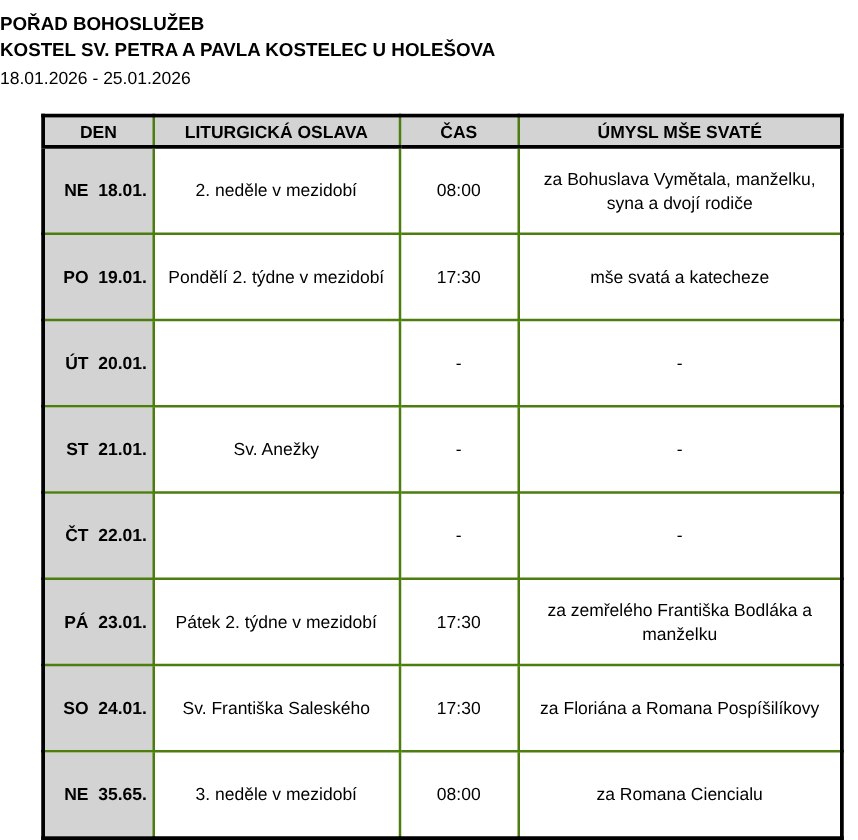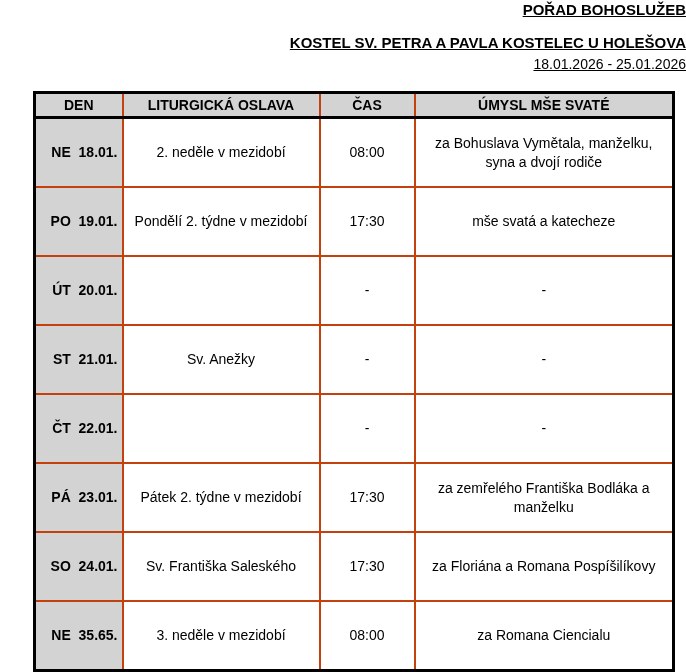--- a/index.html
+++ b/index.html
@@ -7,53 +7,52 @@
     padding: 0;
     background: #ffffff;
     width: 686px;
     height: 672px;
     font-family: "Liberation Sans", sans-serif;
     color: #000000;
     position: relative;
     overflow: hidden;
   }
   .doc-header {
-    text-align: right;
-    text-decoration: underline;
+    text-align: left;
+    padding-top: 10px;
   }
   .doc-title {
     font-size: 15px;
     font-weight: bold;
     line-height: 20px;
   }
   .doc-subtitle {
     font-size: 15px;
     font-weight: bold;
     line-height: 21px;
-    margin-top: 12px;
   }
   .doc-daterange {
     font-size: 14px;
     line-height: 22px;
   }
   table.schedule {
     position: absolute;
     left: 33px;
     top: 91px;
     width: 639px;
     border-collapse: collapse;
     table-layout: fixed;
     border: 3px solid #000000;
   }
   col.c-den   { width: 88px;  }
   col.c-osl   { width: 197px; }
   col.c-cas   { width: 95px;  }
   col.c-umysl { width: 259px; }
   th, td {
-    border: 2px solid #c2410c;
+    border: 2px solid #4d7c0f;
     overflow: hidden;
   }
   thead th {
     background: #d3d3d3;
     font-size: 14px;
     font-weight: bold;
     height: 18px;
     padding: 2px 2px;
     text-align: center;
     vertical-align: middle;

